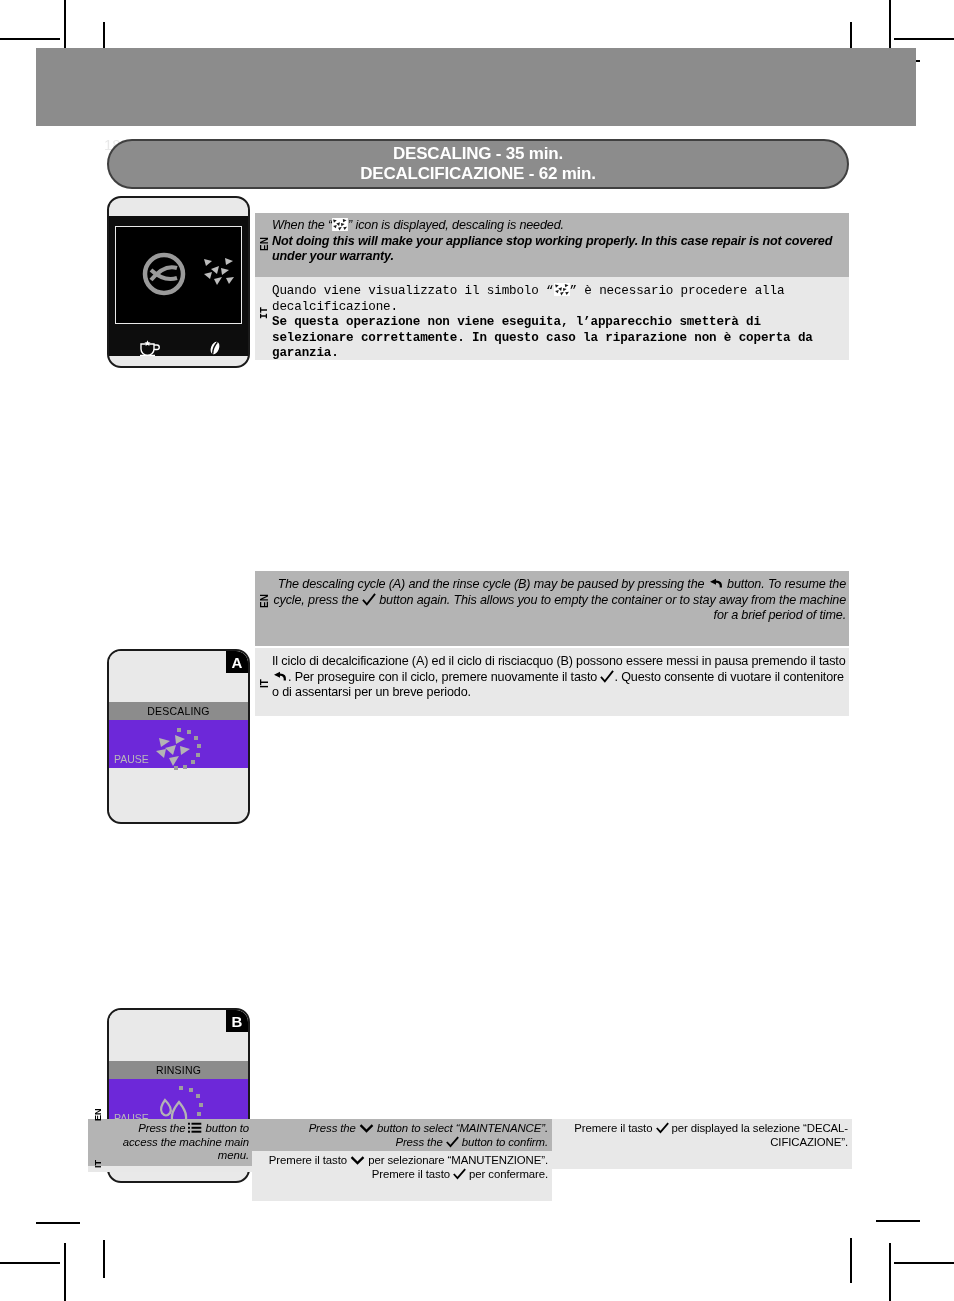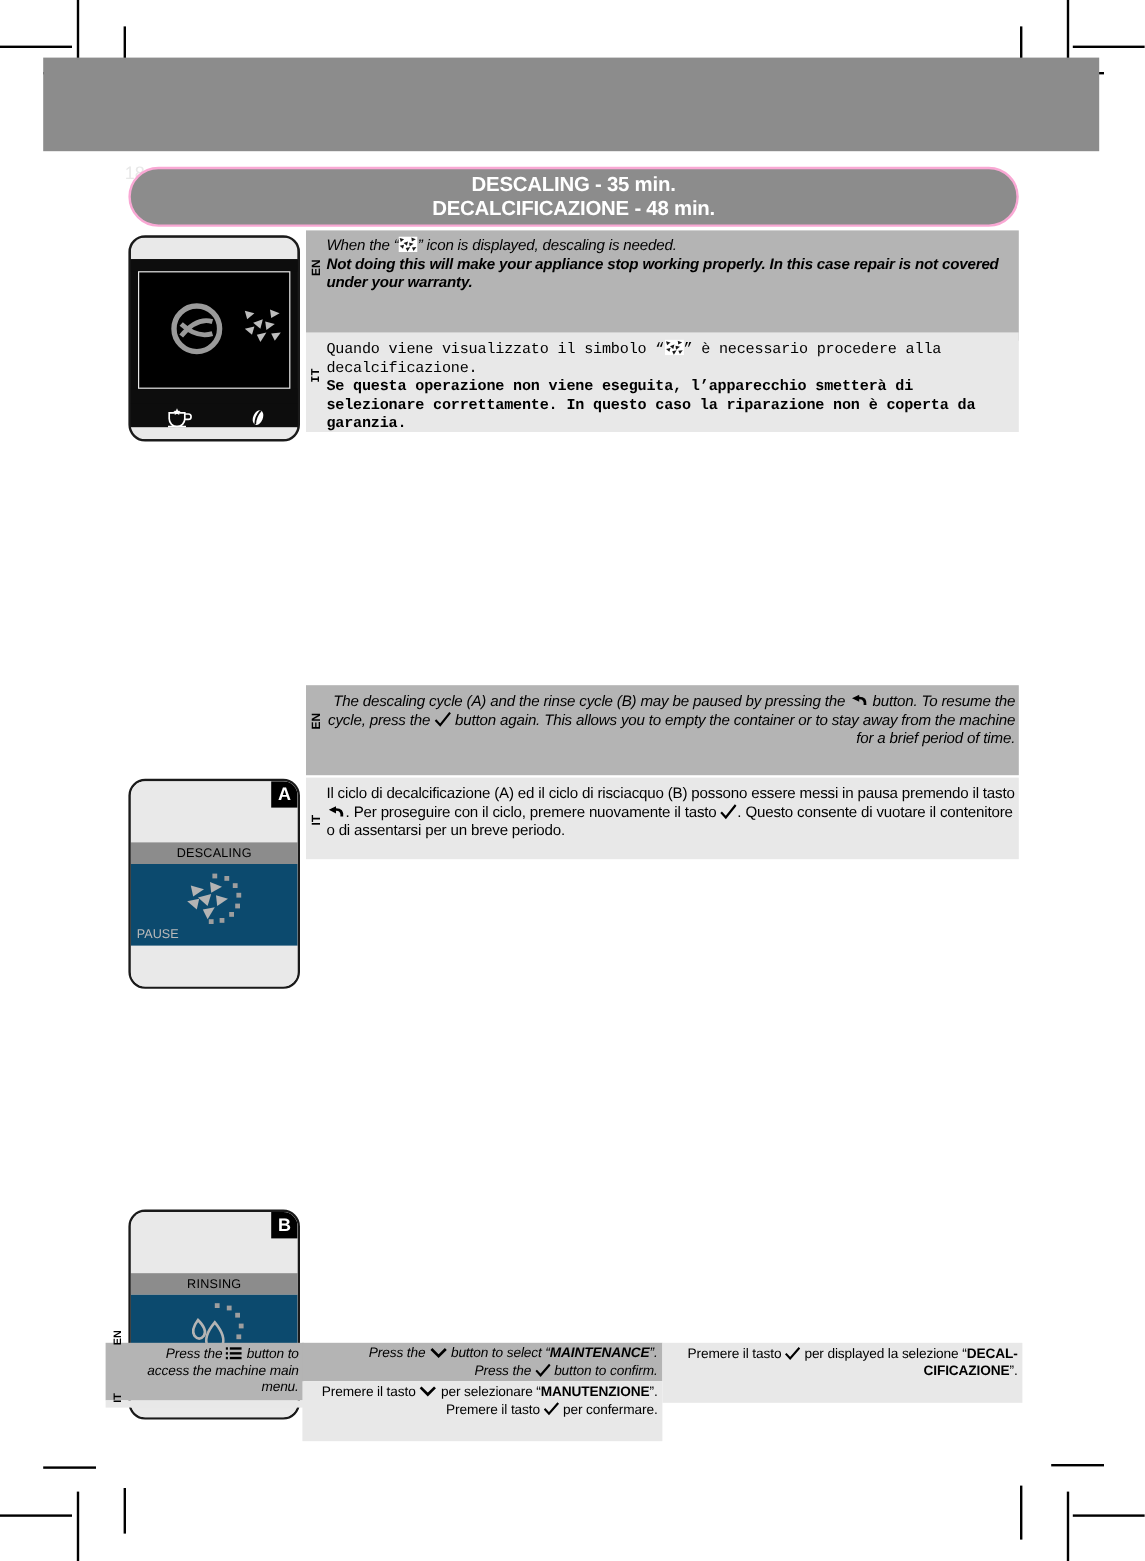--- a/index.html
+++ b/index.html
@@ -32,21 +32,21 @@
   }
   #hdr-title div { white-space:nowrap; }
   #hdr-url {
     position:absolute; right:67px; top:88px;
     color:#fff; font-size:19px; font-weight:bold; letter-spacing:-0.3px;
   }
 
   
   #titlebar {
     left:107px; top:139px; width:742px; height:50px;
-    background:#8c8c8c; border:2px solid #f9a8d4; border-radius:25px;
+    background:#8c8c8c; border:2px solid #404040; border-radius:25px;
     display:flex; flex-direction:column; align-items:center; justify-content:center;
   }
   #titlebar .tl {
     color:#fff; font-size:17px; font-weight:bold; line-height:20px;
     letter-spacing:-0.2px; white-space:nowrap;
   }
 
   
   .device {
     border:2px solid #1a1a1a; border-radius:14px; background:#e9e9e9;
@@ -58,40 +58,40 @@
   .note-en { background:#b4b4b4; }
   .note-it { background:#e8e8e8; }
   .langtag {
     position:absolute; left:4px; font-size:10px; font-weight:bold; color:#000;
     transform:rotate(-90deg); transform-origin:left top; white-space:nowrap;
   }
   .notetxt { position:absolute; color:#000; }
   .notetxt.en { font-style:italic; }
   .t-en { font-size:12.6px; line-height:15.5px; letter-spacing:-0.15px; }
   .t-it { font-size:12.6px; line-height:15.5px; letter-spacing:-0.15px; }
-  b { font-weight:bold; }
+  b { font-weight:normal; }
 
   
   .ig { display:inline-block; vertical-align:-2px; }
 
   
   .badge {
     position:absolute; top:0; right:0; background:#000; color:#fff;
     font-size:15px; font-weight:bold; width:22px; height:22px;
     display:flex; align-items:center; justify-content:center; z-index:5;
   }
 
   
   .cyc { width:143px; height:175px; }
   .cyc .top { height:51px; background:#e9e9e9; }
   .cyc .bar {
     height:18px; background:#8c8c8c; color:#000; font-size:10.5px;
     display:flex; align-items:center; justify-content:center; letter-spacing:0.2px;
   }
-  .cyc .mid { height:68px; background:#0c4a6e; position:relative; }
+  .cyc .mid { height:48px; background:#6d28d9; position:relative; }
   .cyc .mid .pause {
     position:absolute; left:5px; bottom:3px; color:#b9b9b9; font-size:10.5px;
   }
   .cyc .bot { height:44px; background:#e9e9e9; }
 
   .cap { position:absolute; }
   .cap .en { background:#b4b4b4; }
   .cap .it { background:#e8e8e8; }
   .capbox { position:relative; padding:3px 4px 3px 16px; }
   .capbox p { font-size:11.4px; line-height:13.6px; color:#000; letter-spacing:-0.1px;text-align:right; }
@@ -130,21 +130,21 @@
   <div id="page-num">18</div>
   <div id="hdr-title">
     <div>Instructions</div>
     <div>Istruzioni</div>
   </div>
   <div id="hdr-url">www.philips.com/support</div>
 </div>
 
 <div class="abs" id="titlebar">
   <div class="tl">DESCALING - 35 min.</div>
-  <div class="tl">DECALCIFICAZIONE - 48 min.</div>
+  <div class="tl">DECALCIFICAZIONE - 62 min.</div>
 </div>
 
 <div class="abs device" style="left:107px; top:196px; width:143px; height:172px; background:#0d0d0d;">
   <div style="height:18px; background:#e9e9e9;"></div>
   <div style="height:10px; background:#0d0d0d;"></div>
 
   <div style="margin:0 6px; height:98px; background:#000; border:1.5px solid #e9e9e9; position:relative;">
 
     <span class="abs" style="left:25px; top:24px;">
       <svg width="46" height="46" viewBox="0 0 46 46">
@@ -183,21 +183,21 @@
     <span class="abs" style="left:99px; top:4px;">
       <svg width="14" height="16" viewBox="0 0 14 16">
         <ellipse cx="7" cy="8" rx="4" ry="6.4" fill="#fff" transform="rotate(22 7 8)"></ellipse>
         <path d="M7 1.8 Q4.6 8 7 14.2" fill="none" stroke="#0d0d0d" stroke-width="1.5" transform="rotate(22 7 8)"></path>
       </svg>
     </span>
   </div>
   <div style="position:absolute; left:0; bottom:0; width:100%; height:10px; background:#e9e9e9;"></div>
 </div>
 
-<div class="noteblk note-en" style="left:255px; top:192px; width:594px; height:92px;">
+<div class="noteblk note-en" style="left:255px; top:213px; width:594px; height:92px;">
   <span class="langtag" style="top:38px;">EN</span>
   <div class="notetxt en t-en" style="left:17px; top:5px; width:572px;">
     <span>When the “</span><span class="ig"><svg width="16" height="13" viewBox="0 0 34 28">
           <rect width="34" height="28" fill="#fff"></rect>
           <g fill="#1a1a1a">
             <path d="M2 3 L10 5 L4 10 Z"></path>
             <path d="M23 2 L31 5 L24 9 Z"></path>
             <path d="M9 12 L17 9 L15 17 Z"></path>
             <path d="M19 11 L27 13 L20 18 Z"></path>
             <path d="M2 17 L10 15 L8 22 Z"></path>

